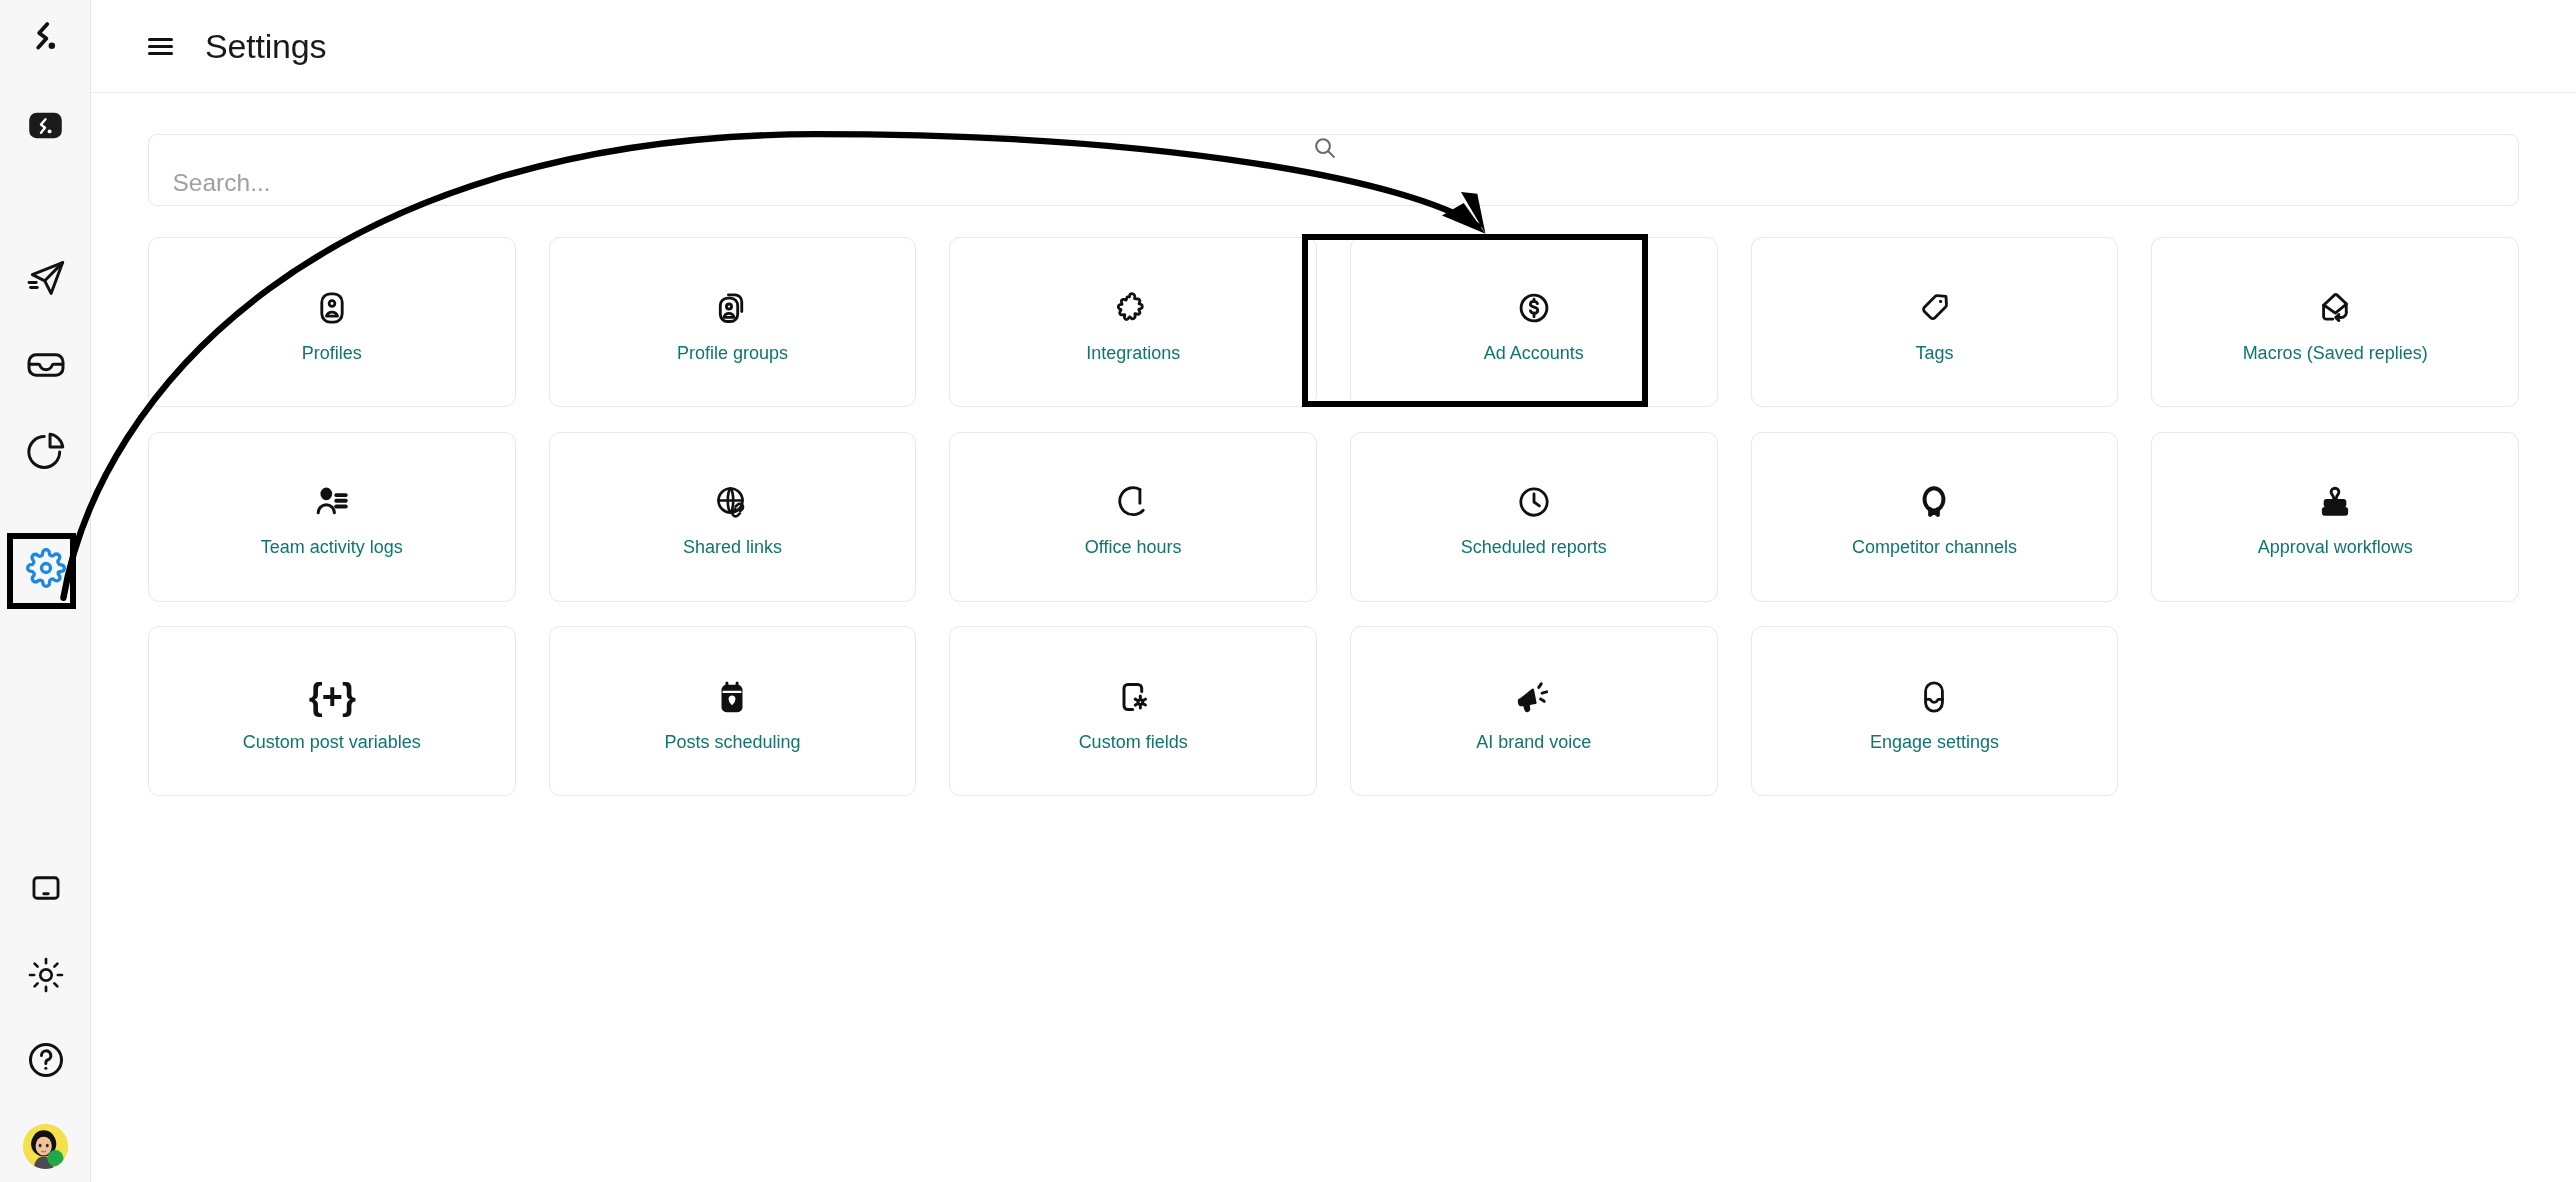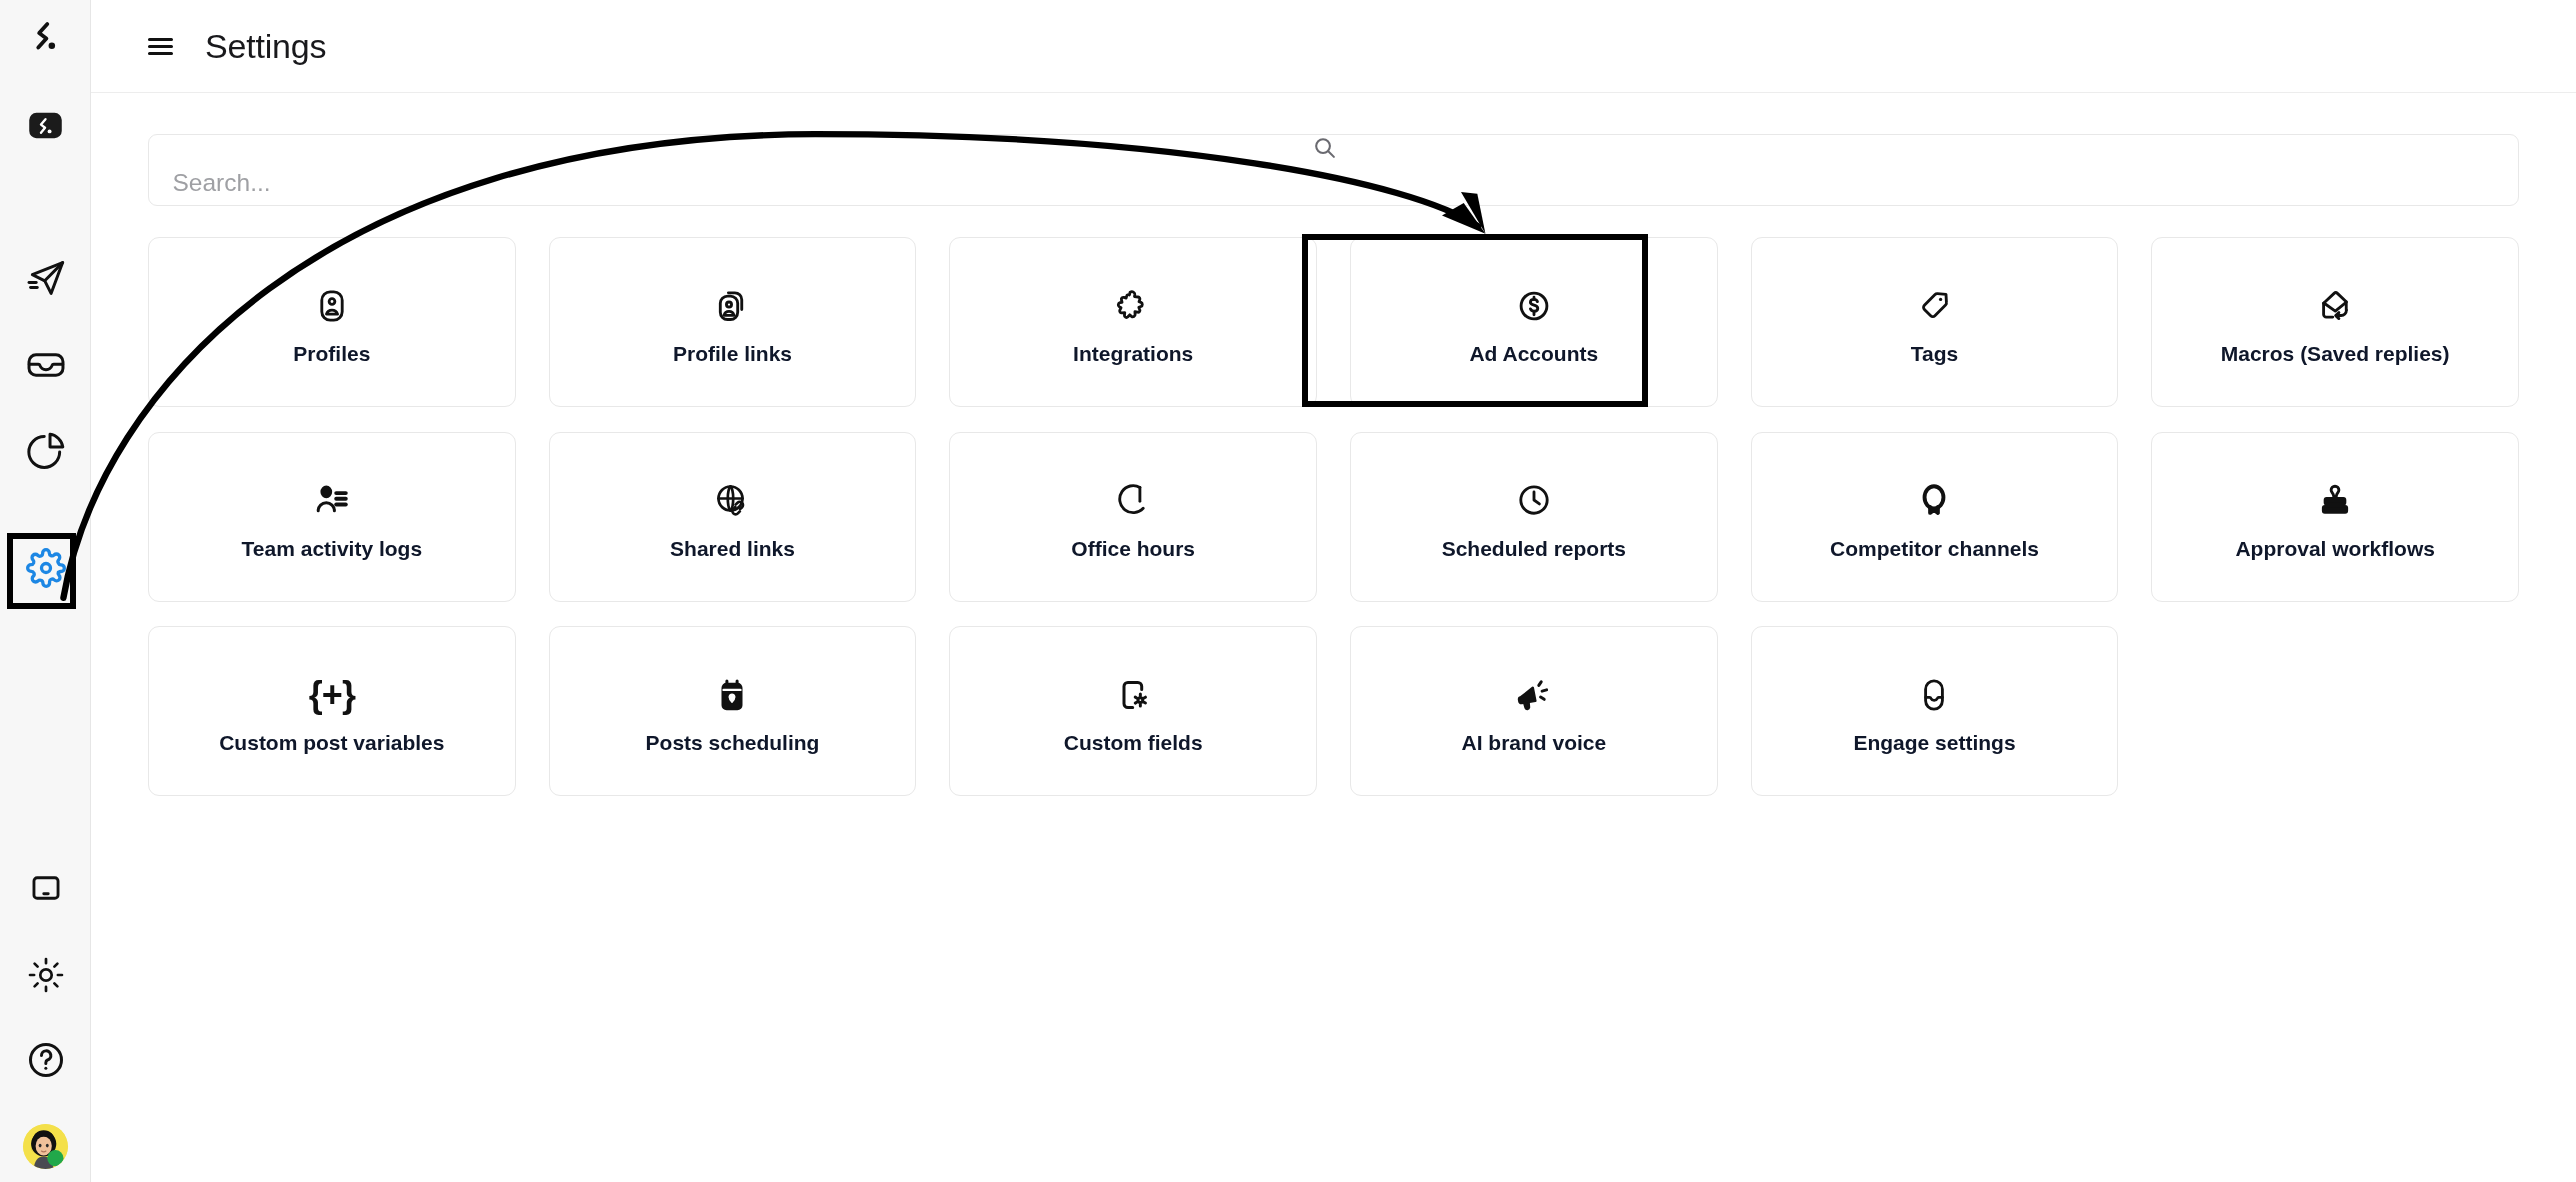--- a/index.html
+++ b/index.html
@@ -141,27 +141,26 @@
   }
   .tile-icon {
     height: 56px;
     display: flex;
     align-items: center;
     justify-content: center;
     margin-bottom: 7.2px;
   }
   .tile-icon svg { display: block; }
   .tile-label {
-    font-size: 21px;
-    color: #0f172a;
+    font-size: 18px;
+    color: #0f766e;
     text-align: center;
     line-height: 1.2;
     padding: 0 5.4px;
     white-space: nowrap;
-    font-weight: bold;
   }
   .glyph-braces {
     font-family: "Liberation Sans", sans-serif;
     font-size: 36px;
     font-weight: 700;
     color: #111;
     letter-spacing: -0.9px;
   }
 
   
@@ -311,21 +310,21 @@
 
         <div class="tile">
           <div class="tile-icon">
             <svg width="36" height="36" viewBox="0 0 24 24" fill="none" stroke="#111" stroke-width="1.9" stroke-linejoin="round" stroke-linecap="round">
               <path d="M9.6 3.2h4.3a4.6 4.6 0 0 1 4.6 4.6v6.6"></path>
               <rect x="4.2" y="5.4" width="11.6" height="15.6" rx="4.8"></rect>
               <circle cx="10" cy="11" r="1.7"></circle>
               <path d="M6.7 18.2a3.4 3.4 0 0 1 6.6 0z"></path>
             </svg>
           </div>
-          <div class="tile-label">Profile links</div>
+          <div class="tile-label">Profile groups</div>
         </div>
 
         <div class="tile">
           <div class="tile-icon">
             <svg width="36" height="36" viewBox="0 0 24 24" fill="none" stroke="#111" stroke-width="1.9" stroke-linejoin="round" stroke-linecap="round">
               <path d="M10.1 2.8c1.5-.9 3.3.2 3.1 1.8l-.2 1.1 2.4.3c.9.1 1.4 1 1.1 1.8l-.5 1.3 1.3.5c1.2.5 1.2 2.2 0 2.7l-1.4.6.6 1.5c.4.9-.4 1.9-1.4 1.7l-1.8-.3.1 1.8c.1 1.3-1.4 2.1-2.4 1.3l-1.2-1-1.2 1.3c-.9.9-2.4.2-2.3-1l.2-1.8-1.9.2c-1.1.1-1.8-1-1.3-2l.7-1.4-1.2-.8c-1-.7-.7-2.3.5-2.6l1.4-.3-.4-1.6c-.3-1 .7-1.9 1.7-1.6l1.4.4.4-1.4c.2-.8 1.1-1.1 1.8-.7z"></path>
             </svg>
           </div>
           <div class="tile-label">Integrations</div>
         </div>

